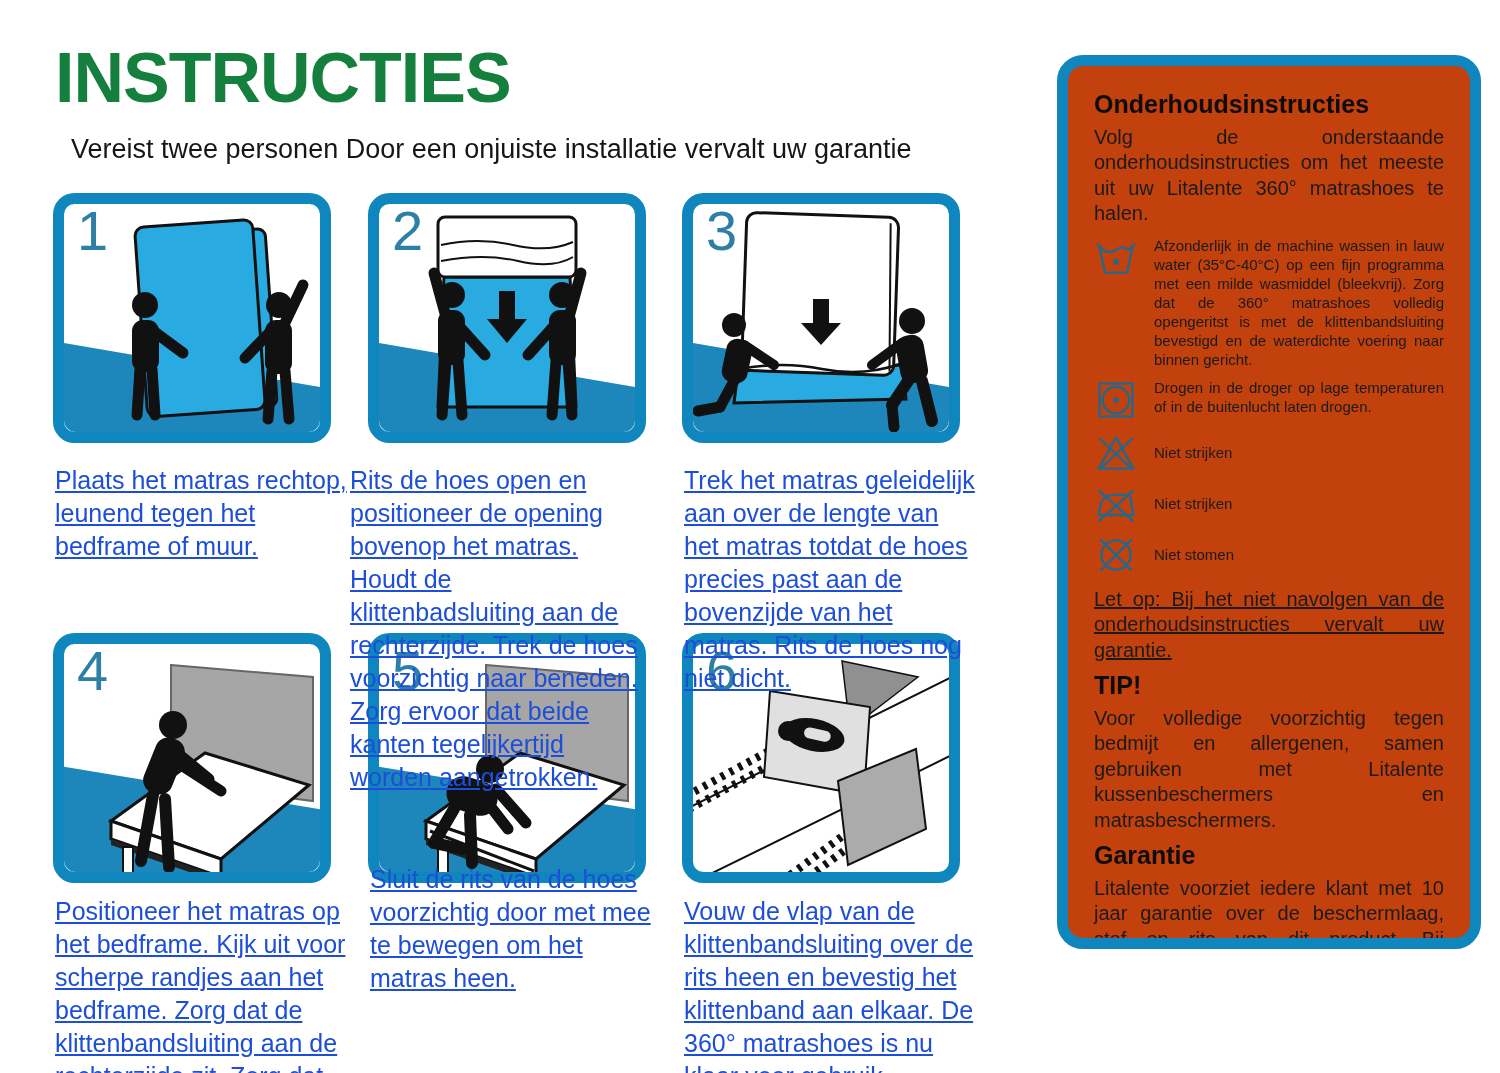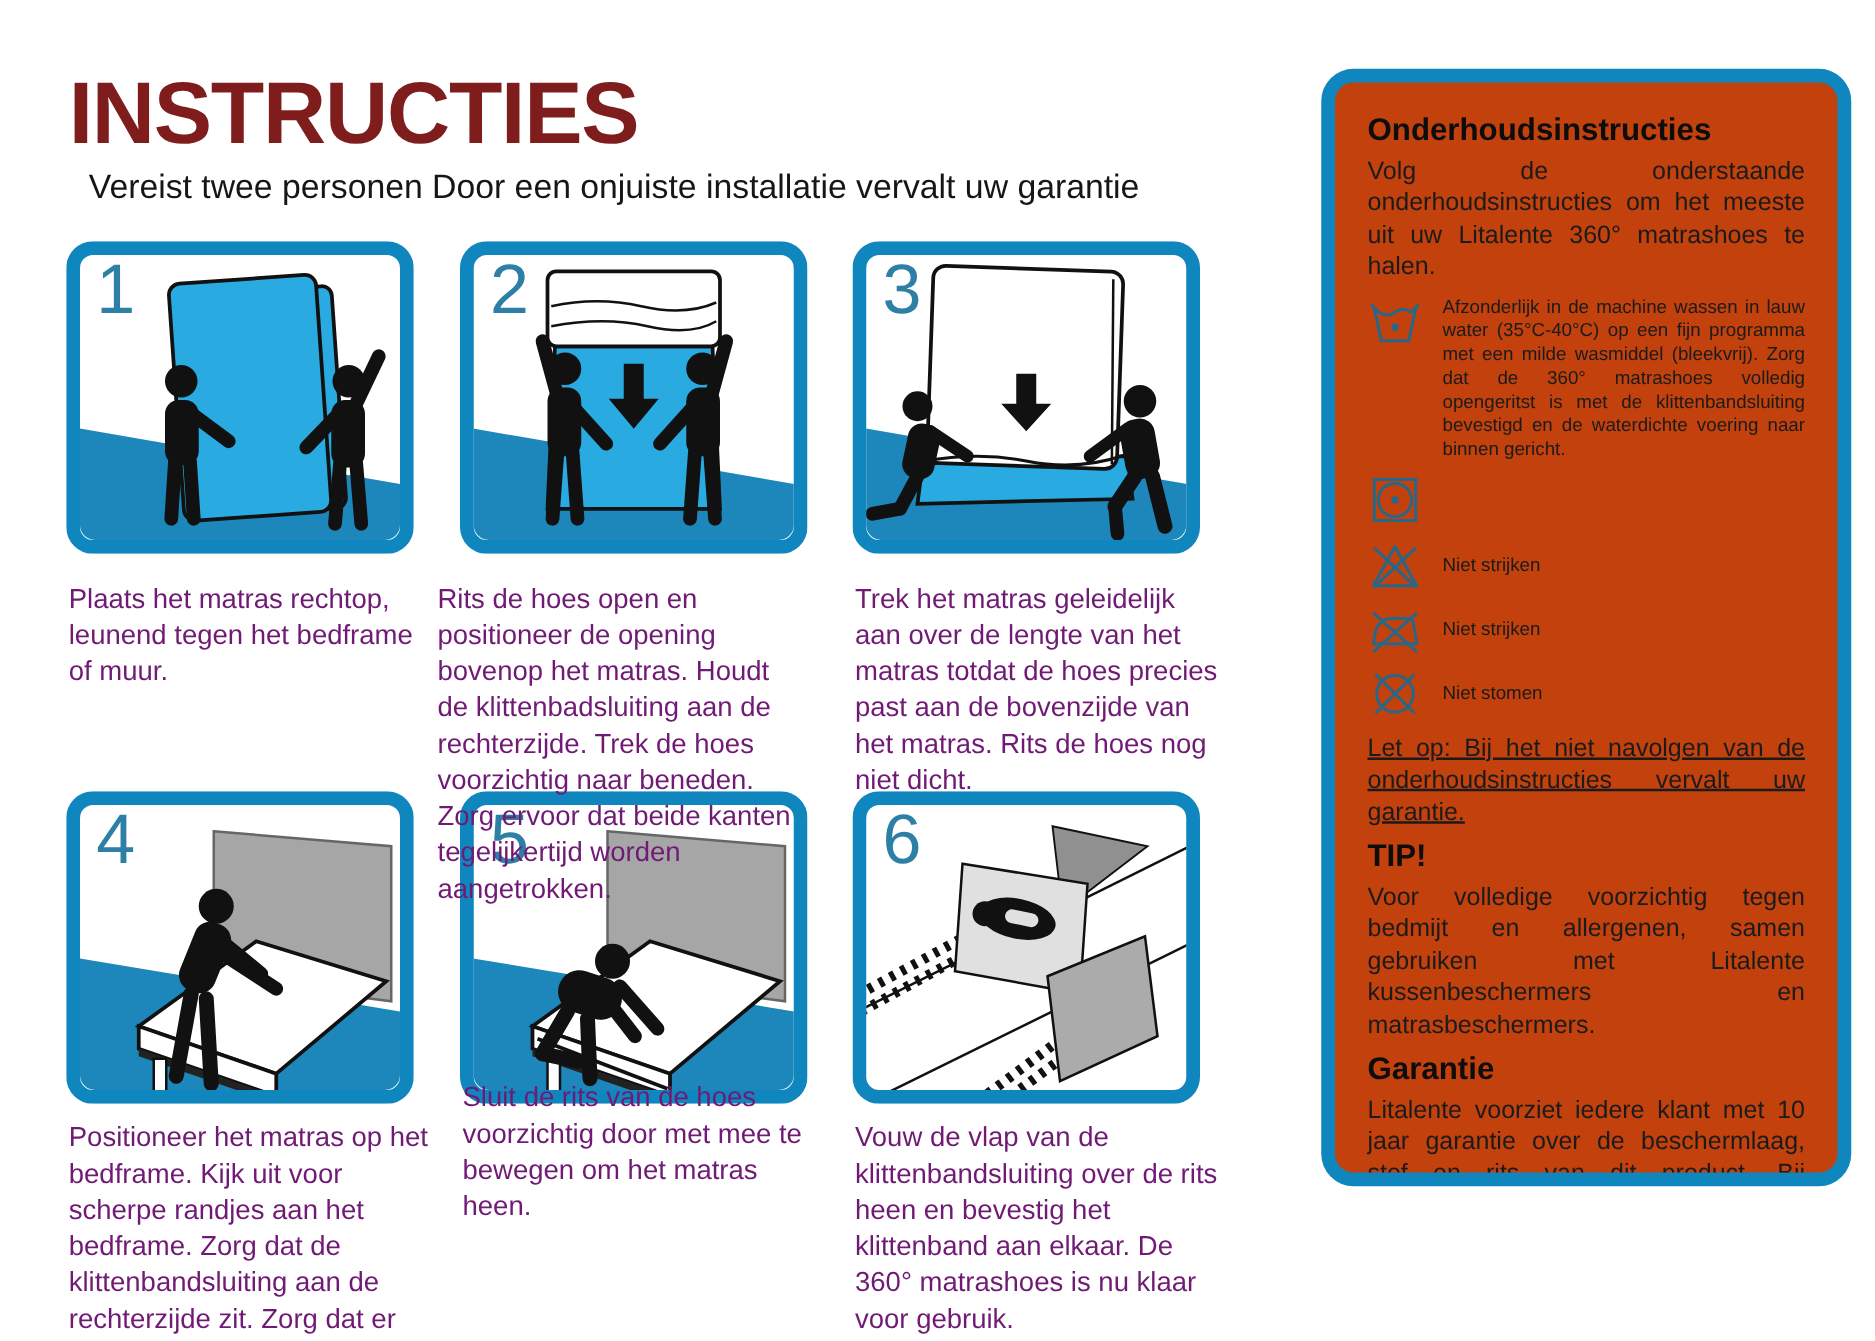--- a/index.html
+++ b/index.html
@@ -2,36 +2,36 @@
 <html><head>
 <meta charset="utf-8">
 <style>
   html,body{margin:0;padding:0;}
   body{
     width:1500px;height:1073px;position:relative;overflow:hidden;background:#fff;
     font-family:"Liberation Sans", sans-serif;color:#1b1b1b;
   }
   
   .page-title{
-    position:absolute;left:55px;top:50px;margin:0;
-    font-size:70px;font-weight:800;letter-spacing:-1px;color:#7f1d1d;
+    position:absolute;left:55px;top:38px;margin:0;
+    font-size:70px;font-weight:800;letter-spacing:-1px;color:#15803d;
   }
   .page-subtitle{
     position:absolute;left:55px;top:118px;margin:16px;width:980px;
     font-size:27px;color:#161616;
   }
   .panel{position:absolute;width:278px;height:250px;}
   .panel svg{display:block;width:278px;height:250px;}
   .step-num{
     position:absolute;left:24px;top:10px;
     font-size:56px;color:#2E7FA6;font-weight:400;line-height:1;
   }
   .caption{
     position:absolute;width:292px;
-    font-size:22px;line-height:1.32;color:#701a75;
+    font-size:25px;line-height:1.32;color:#1d4ed8;text-decoration:underline;
   }
   
   aside{
     position:absolute;left:1057px;top:55px;width:424px;height:894px;
     border:11px solid #0F86BE;border-radius:26px;background:#c2410c;
     padding:16px 26px;box-sizing:border-box;overflow:hidden;
   }
   aside h2{margin:8px 0 6px;font-size:25px;font-weight:800;color:#0d0d0d;}
   aside p{margin:4px 0;font-size:20px;line-height:1.27;text-align:justify;color:#1b1b1b;}
   .care-item{display:flex;gap:16px;margin:9px 0;align-items:flex-start;}
@@ -274,20 +274,21 @@
   </div>
 
   <div class="care-item">
     <svg class="ic" viewBox="0 0 48 48">
       <g stroke="#26688A" stroke-width="2.6" fill="none">
         <rect x="6" y="6" width="36" height="36"></rect>
         <circle cx="24" cy="24" r="14.5"></circle>
       </g>
       <circle cx="24" cy="24" r="3.2" fill="#26688A"></circle>
     </svg>
+    <div class="txt">Drogen in de droger op lage temperaturen of in de buitenlucht laten drogen.</div>
   </div>
 
   <div class="care-item short">
     <svg class="ic" viewBox="0 0 48 48">
       <g stroke="#26688A" stroke-width="2.6" fill="none" stroke-linejoin="round">
         <path d="M24 7 L43 41 H5 Z"></path>
         <line x1="6" y1="8" x2="42" y2="42"></line>
         <line x1="42" y1="8" x2="6" y2="42"></line>
       </g>
     </svg>

